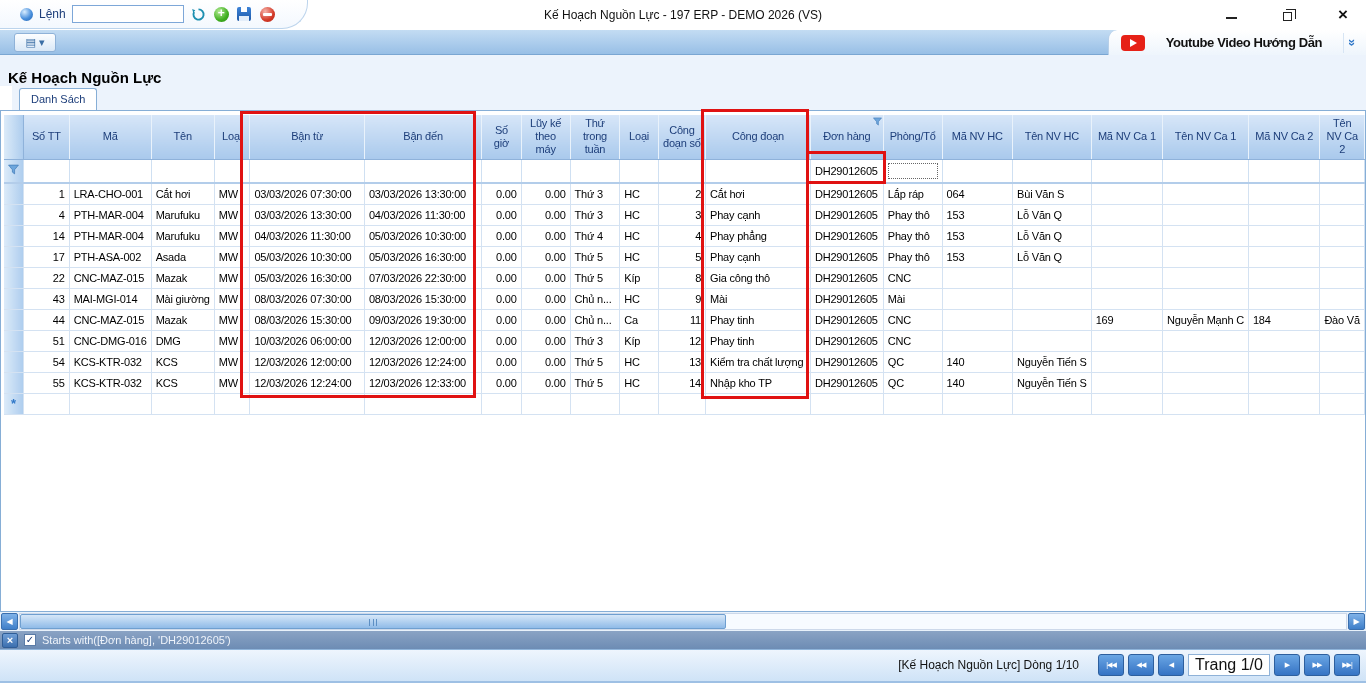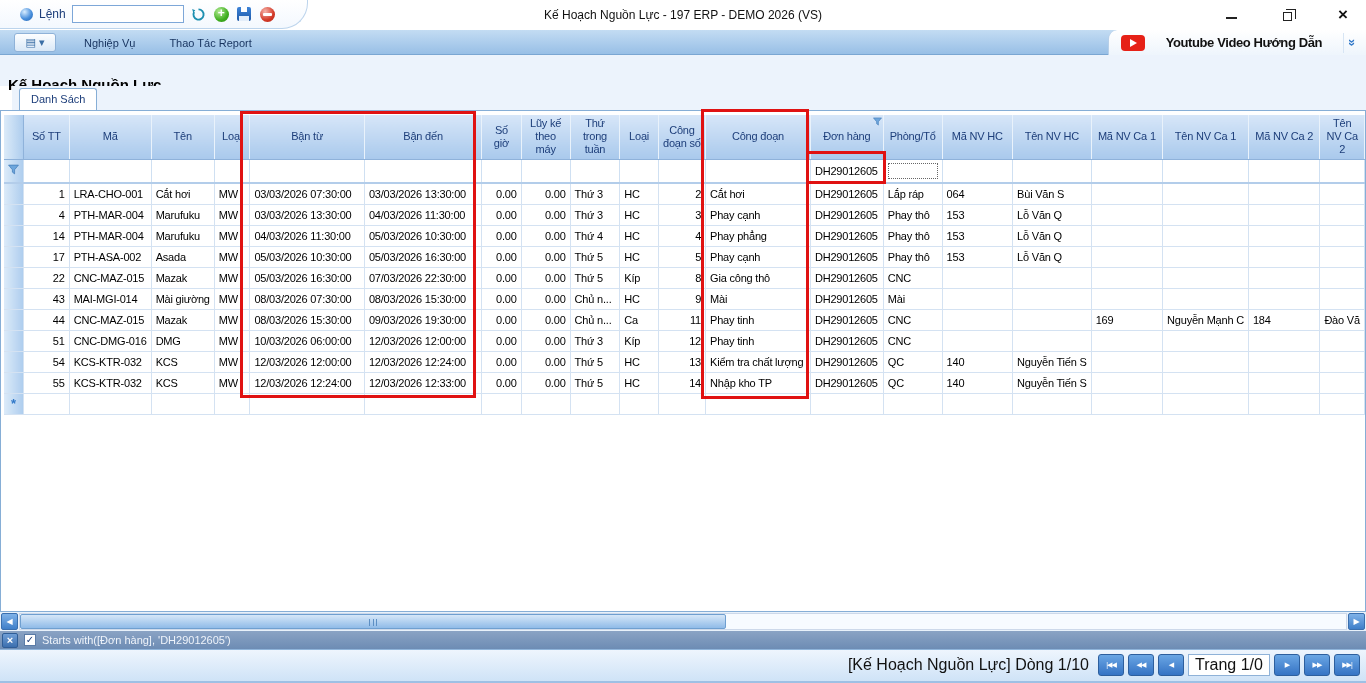--- a/index.html
+++ b/index.html
@@ -38,21 +38,21 @@
   .ribbon-right { position:absolute; right:0; top:0; height:25px; display:flex; align-items:center; gap:21px; padding:0 5px 0 12px;
                   background:linear-gradient(#ffffff,#eef5fc); border-left:1px solid #b7cfe8; border-radius:9px 0 0 0; }
   .yt-badge { width:24px; height:16px; background:#e62117; border-radius:4px; position:relative; }
   .yt-badge::after { content:''; position:absolute; left:9px; top:4px; border-left:7px solid #fff; border-top:4px solid transparent; border-bottom:4px solid transparent; }
   .yt-label { font-size:13px; font-weight:bold; color:#111; letter-spacing:-0.4px; }
   .collapse-btn { width:18px; height:20px; display:flex; align-items:center; justify-content:center; color:#2f77c8; font-weight:bold; font-size:13px; border-left:1px solid #d7e5f4; }
   .collapse-btn span { display:inline-block; transform:rotate(90deg); }
 
   
   .pagehead { position:absolute; top:55px; left:0; width:1366px; height:31px; background:#ecf3fc; }
-  .page-title { position:absolute; left:8px; top:21px; font-size:15px; font-weight:bold; color:#000; }
+  .page-title { position:absolute; left:8px; top:14px; font-size:15px; font-weight:bold; color:#000; }
   .tabstrip { position:absolute; top:86px; left:0; width:1366px; height:24px; background:#ecf3fc;margin-left:12px; }
   .tab { position:absolute; left:7px; bottom:0; height:22px; line-height:21px; padding:0 11px; background:#fff; border:1px solid #86aed6; border-bottom:none;
          border-radius:3px 3px 0 0; font-size:11px; color:#1d3e7a; }
 
   
   .viewport { position:absolute; top:110px; left:0; width:1366px; height:502px; background:#fff; border:1px solid #86aed6; }
   table { position:absolute; left:3px; top:4px; border-collapse:collapse; table-layout:fixed; }
   th, td { overflow:hidden; white-space:nowrap; font-size:11px; letter-spacing:-0.2px; padding:0 4px; }
   .hdr { height:44px; background:linear-gradient(#d7e6f8,#a9c9ec); color:#1d3e7a; font-weight:normal; text-align:center; white-space:normal;
          line-height:13px; border-right:1px solid #e9f2fb; border-bottom:1px solid #8fb2da; position:relative; vertical-align:middle; }
@@ -87,21 +87,21 @@
   .filterbar { position:absolute; top:631px; left:0; width:1366px; height:18px; background:linear-gradient(#8aa3c4,#6d8cb4);
                display:flex; align-items:center; gap:6px; padding-left:2px; }
   .fb-close { width:16px; height:15px; background:linear-gradient(#6f9ed6,#3c6fae); border:1px solid #2f5d96; color:#fff; font-size:11px; font-weight:bold;
               line-height:13px; text-align:center; border-radius:2px; }
   .fb-check { width:12px; height:12px; background:#fff; border:1px solid #5a7ba6; font-size:10px; line-height:10px; text-align:center; color:#1d3e7a; }
   .fb-text { color:#eef3fa; font-size:11px; }
 
   
   .statusbar { position:absolute; top:649px; left:0; width:1366px; height:34px; background:linear-gradient(#eef5fd,#cfe3f7); border-top:1px solid #8fb4da;
                border-bottom:2px solid #9ec0e4; display:flex; align-items:center; justify-content:flex-end; gap:4px; padding:0 6px 2px 0; }
-  .sb-info { font-size:16px; color:#111; margin-right:5px; }
+  .sb-info { font-size:12px; color:#111; margin-right:15px; }
   .pg-btn { width:26px; height:22px; background:linear-gradient(#6aa6e4,#3573c4); border:1px solid #2d5f9e; border-radius:3px; color:#fff; font-size:7px;
             display:flex; align-items:center; justify-content:center; letter-spacing:-1px; }
   .pg-box { width:82px; height:22px; background:#fff; border:1px solid #8fb2d8; font-size:16px; color:#111; display:flex; align-items:center; justify-content:center; }
 
   
   .ann { position:absolute; border:3px solid #e01212; pointer-events:none; }
   .ann-dates { left:240px; top:111px; width:236px; height:287px; }
   .ann-congdoan { left:701px; top:109px; width:108px; height:290px; }
   .ann-donhang { left:806px; top:151px; width:80px; height:33px; }
 </style>
@@ -140,24 +140,20 @@
     <span class="win-btn">
         <span class="close-ic">×</span>
       </span>
   </div>
 </div>
 
 <div class="ribbon">
   <div class="menu-btn">
     <span>▤</span>
     <span>▾</span>
-  </div>
-  <div class="ribbon-tabs">
-    <span class="ribbon-tab">Nghiệp Vụ</span>
-    <span class="ribbon-tab">Thao Tác Report</span>
   </div>
   <div class="ribbon-right">
     <span class="yt-badge"></span>
     <span class="yt-label">Youtube Video Hướng Dẫn</span>
     <span class="collapse-btn">
         <span>»</span>
       </span>
   </div>
 </div>
 

